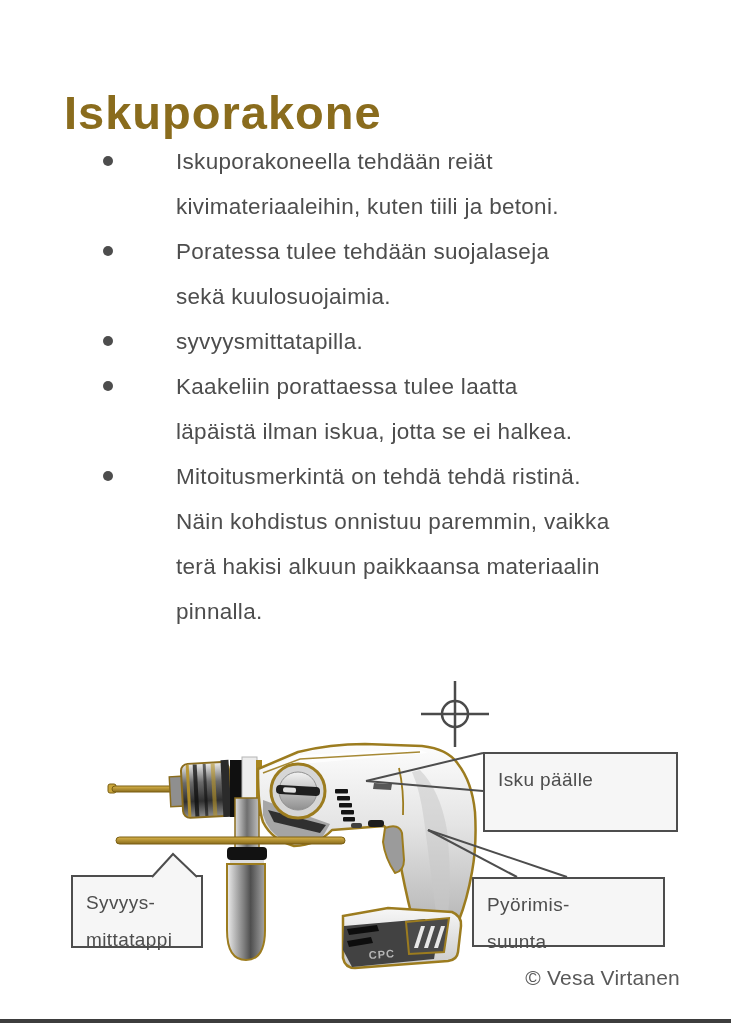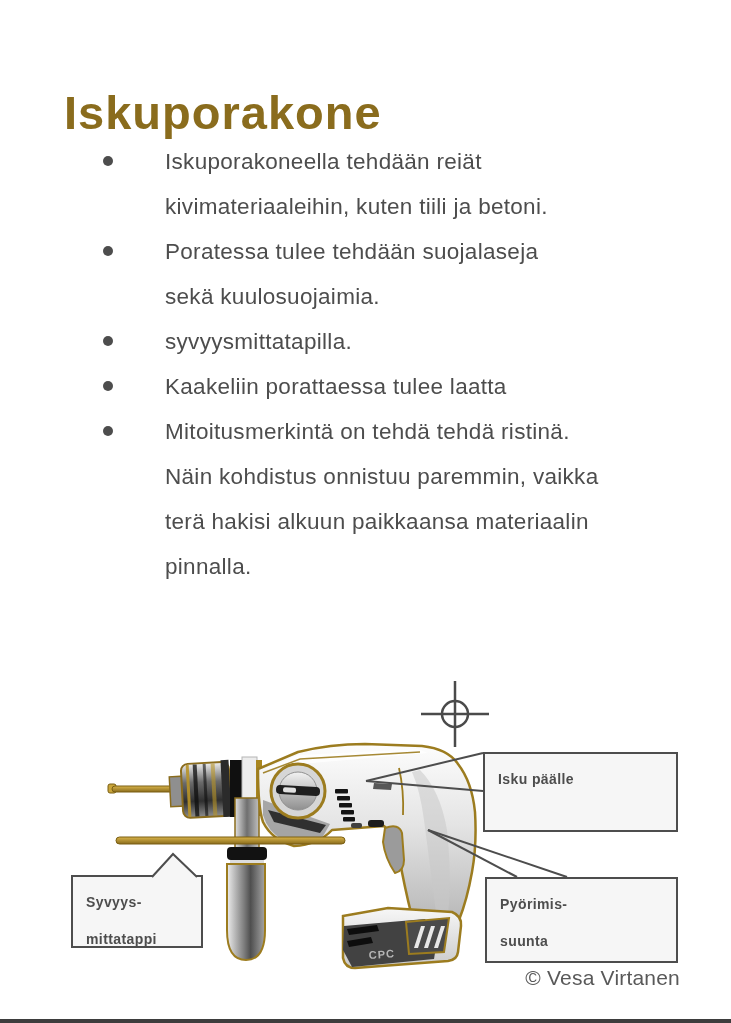--- a/index.html
+++ b/index.html
@@ -8,36 +8,36 @@
     font-family:"Liberation Sans", sans-serif; overflow:hidden; margin:0 auto;
     --title-color:#8a6c1d; --text-color:#4d4d4d; --gold:#9c7c1f;
     --callout-border:#4d4d4d; --callout-bg:#f6f6f6; --line-color:#3d3d3d;
     --copyright-color:#595959;
   }
   .title {
     position:absolute; left:64px; top:58px; font-size:47px; line-height:1;
     font-weight:bold; color:var(--title-color); letter-spacing:1px;
   }
   .bullets { position:absolute; left:103px; top:139px; width:580px; color:var(--text-color); }
-  .bullet { display:flex; }
+  .bullet { display:flex;gap:11px; }
   .dot { width:62px; flex:0 0 62px; }
   .dot::before {
     content:""; display:block; width:10px; height:10px; border-radius:50%;
     background:var(--text-color); margin-top:17px;
   }
   .blines { flex:1; }
   .bline { height:45px; line-height:45px; font-size:22.5px; letter-spacing:0.3px; white-space:nowrap; }
   .callout {
     position:absolute; box-sizing:border-box; border:2px solid var(--callout-border);
-    background:var(--callout-bg); color:var(--text-color); font-size:14px;
-    padding:7px 16px 0 13px; letter-spacing:0.4px; z-index:2;font-weight:bold;
+    background:var(--callout-bg); color:var(--text-color); font-size:19px;
+    padding:7px 16px 0 13px; letter-spacing:0.4px; z-index:2;
   }
   .callout .cline { height:37px; line-height:37px; white-space:nowrap; }
   .callout.isku     { left:483px; top:752px; width:195px; height:80px; }
-  .callout.pyorimis { left:485px; top:877px; width:193px; height:86px; }
+  .callout.pyorimis { left:472px; top:877px; width:193px; height:70px; }
   .callout.syvyys   { left:55px;  top:875px; width:132px; height:73px;margin-left:16px; }
   .copyright {
     position:absolute; right:51px; top:966px; font-size:21px;
     color:var(--copyright-color); letter-spacing:0.2px;
   }
   .bottom-line { position:absolute; left:0; right:0; bottom:0; height:4px; background:var(--line-color); }
   svg.overlay { position:absolute; left:0; top:0; z-index:3; pointer-events:none; }
   .g-stroke { stroke:var(--gold); }
   .wedge { stroke:var(--callout-border); stroke-width:2; fill:none; }
   .cross { stroke:#4a4a4a; stroke-width:2.5; fill:none; }
@@ -67,20 +67,21 @@
     <div class="bullet">
       <span class="dot"></span>
       <div class="blines">
         <div class="bline">syvyysmittatapilla.</div>
       </div>
     </div>
     <div class="bullet">
       <span class="dot"></span>
       <div class="blines">
         <div class="bline">Kaakeliin porattaessa tulee laatta</div>
+        <div class="bline">läpäistä ilman iskua, jotta se ei halkea.</div>
       </div>
     </div>
     <div class="bullet">
       <span class="dot"></span>
       <div class="blines">
         <div class="bline">Mitoitusmerkintä on tehdä tehdä ristinä.</div>
         <div class="bline">Näin kohdistus onnistuu paremmin, vaikka</div>
         <div class="bline">terä hakisi alkuun paikkaansa materiaalin</div>
         <div class="bline">pinnalla.</div>
       </div>

